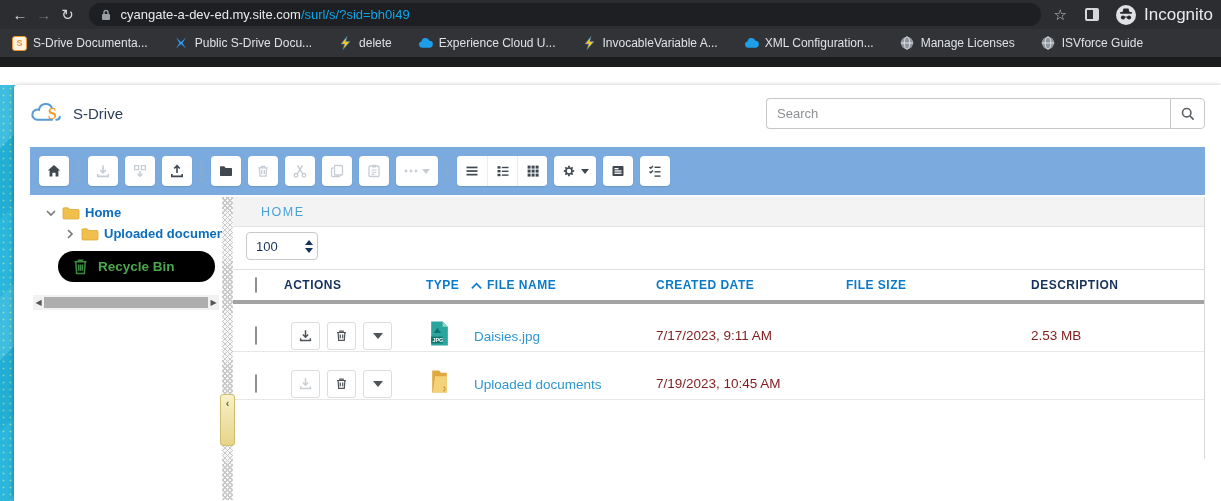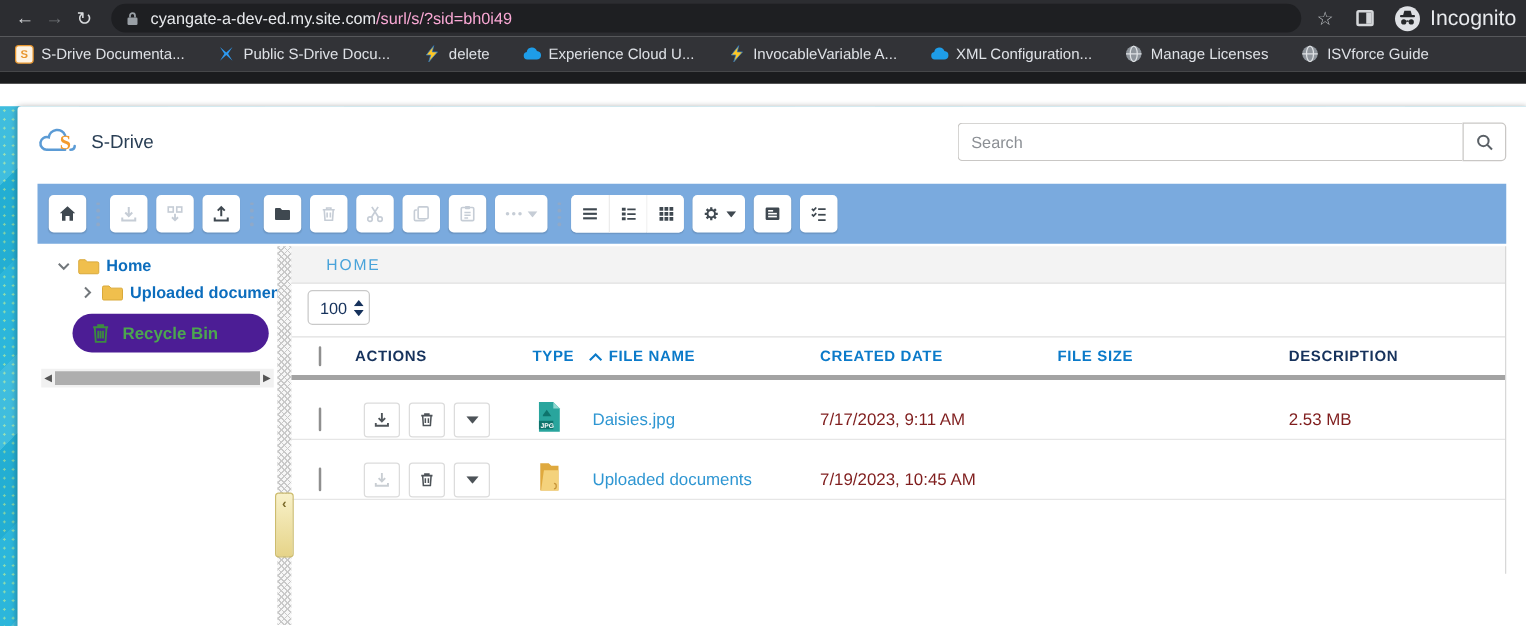--- a/index.html
+++ b/index.html
@@ -6,21 +6,21 @@
   html,body { width:1221px; height:501px; overflow:hidden; font-family:"Liberation Sans", sans-serif; }
   #screen { position:relative; width:1221px; height:501px; background:#fff; }
 
   
   .browser-top { height:29px; background:#2c2d31; display:flex; align-items:center; padding:0 8px; }
   .nav-btn { width:26px; text-align:center; font-size:15px; color:#d8dadd; cursor:pointer; }
   .nav-btn.disabled { color:#6e7175; }
   .url-bar { flex:0 0 auto; width:952px; height:23px; margin-left:10px; background:#1e1f22; border-radius:12px;
              display:flex; align-items:center; padding:0 12px; }
   .url-text { font-size:13px; color:#e8eaed; white-space:nowrap; }
-  .url-text .path { color:#f9a8d4;text-align:right; }
+  .url-text .path { color:#0ea5e9;text-align:right; }
   .lock-icon { margin-right:9px; display:inline-flex; }
   .star { margin-left:12px; font-size:15px; color:#c3c6ca; cursor:pointer; }
   .sidepanel { margin-left:18px; width:15px; height:13px; border:2px solid #d5d7da; border-radius:2px; position:relative; cursor:pointer; }
   .sidepanel::after { content:""; position:absolute; right:0; top:0; width:4px; height:9px; background:#d5d7da; }
   .incog { margin-left:16px; display:flex; align-items:center; gap:7px; }
   .incog-label { color:#e8eaed; font-size:17px; }
 
   .bookmarks { height:28px; background:#323337; display:flex; align-items:center; gap:26px; padding:0 12px; }
   .bm { display:flex; align-items:center; gap:6px; cursor:pointer; }
   .bm span.lbl { color:#dee1e6; font-size:12px; white-space:nowrap; }
@@ -60,39 +60,39 @@
   .tb-seg .tbtn { box-shadow:none; border-radius:0; }
   .tb-seg .tbtn:first-child { border-radius:4px 0 0 4px; }
   .tb-seg .tbtn:last-child { border-radius:0 4px 4px 0; }
   .tb-seg .tbtn + .tbtn { border-left:1px solid #ececec; }
 
   
   .content { display:flex; margin:2px 16px 0 16px; height:303px; }
   .tree-panel { width:192px; position:relative; background:#fff; overflow:hidden; flex:none; }
   .tree-row { position:absolute; height:21px; display:flex; align-items:center; gap:5px; white-space:nowrap; cursor:pointer; }
   .tree-label { font-size:13px; font-weight:bold; color:#0c6dbd; }
-  .recycle { position:absolute; left:28px; top:54px; width:157px; height:31px; background:#4c1d95; border-radius:16px;
+  .recycle { position:absolute; left:28px; top:54px; width:157px; height:31px; background:#000000; border-radius:16px;
              display:flex; align-items:center; gap:10px; padding-left:15px; cursor:pointer; }
   .recycle-label { font-size:13.5px; font-weight:bold; color:#4ca64f; }
   .hscroll { position:absolute; left:3px; top:98px; width:186px; height:15px; background:#f1f1f1; display:flex; align-items:center; }
   .hs-arrow { width:11px; text-align:center; font-size:8px; color:#555; cursor:pointer; }
   .hs-thumb { flex:1; height:11px; background:#aeaeae; cursor:pointer; }
 
   .splitter { width:11px; flex:none; position:relative; background:
       repeating-linear-gradient(45deg,#c9c9c9 0 1px, transparent 1px 3.5px),
       repeating-linear-gradient(-45deg,#c9c9c9 0 1px, transparent 1px 3.5px), #f7f7f7; }
   .split-handle { position:absolute; left:-2px; top:197px; width:15px; height:52px;
       background:linear-gradient(#f8f1c9,#e6d489); border:1px solid #cdbc6d; border-radius:3px;
       color:#7a6a2a; font-size:11px; font-weight:bold; text-align:center; line-height:16px; cursor:pointer; }
 
   .main-panel { flex:1; height:262px; background:#fff; border-right:1px solid #d8d8d8; }
   .breadcrumb-bar { height:30px; background:#f3f3f3; border-bottom:1px solid #e2e2e2; display:flex; align-items:center; }
   .breadcrumb { margin-left:28px; font-size:12.5px; letter-spacing:1.5px; color:#48a3da; cursor:pointer; }
   .pagesize-row { height:38px; border-bottom:1px solid #dfdfdf; }
-  .spinner { margin:5px 0 0 13px; width:50px; height:28px; border:1px solid #c9c9c9; border-radius:4px;
+  .spinner { margin:5px 0 0 13px; width:72px; height:28px; border:1px solid #c9c9c9; border-radius:4px;
              display:flex; align-items:center; }
   .spinner .val { flex:1; padding-left:9px; font-size:13px; color:#16325c; }
   .spin-arrows { width:16px; display:flex; flex-direction:column; align-items:center; gap:3px; cursor:pointer; }
 
   .grid-row { display:grid; grid-template-columns:45px 142px 48px 182px 190px 185px 1fr; align-items:center; }
   .thead { height:34px; border-bottom:4px solid #a3a3a3; }
   .th { font-size:12px; font-weight:bold; letter-spacing:.5px; color:#16325c; padding-left:6px; }
   .th.sortable { color:#0b7ac9; cursor:pointer; }
   .th.c1 { padding-left:22px; }
   .sortwrap { display:flex; align-items:center; gap:4px; padding-left:2px; }

